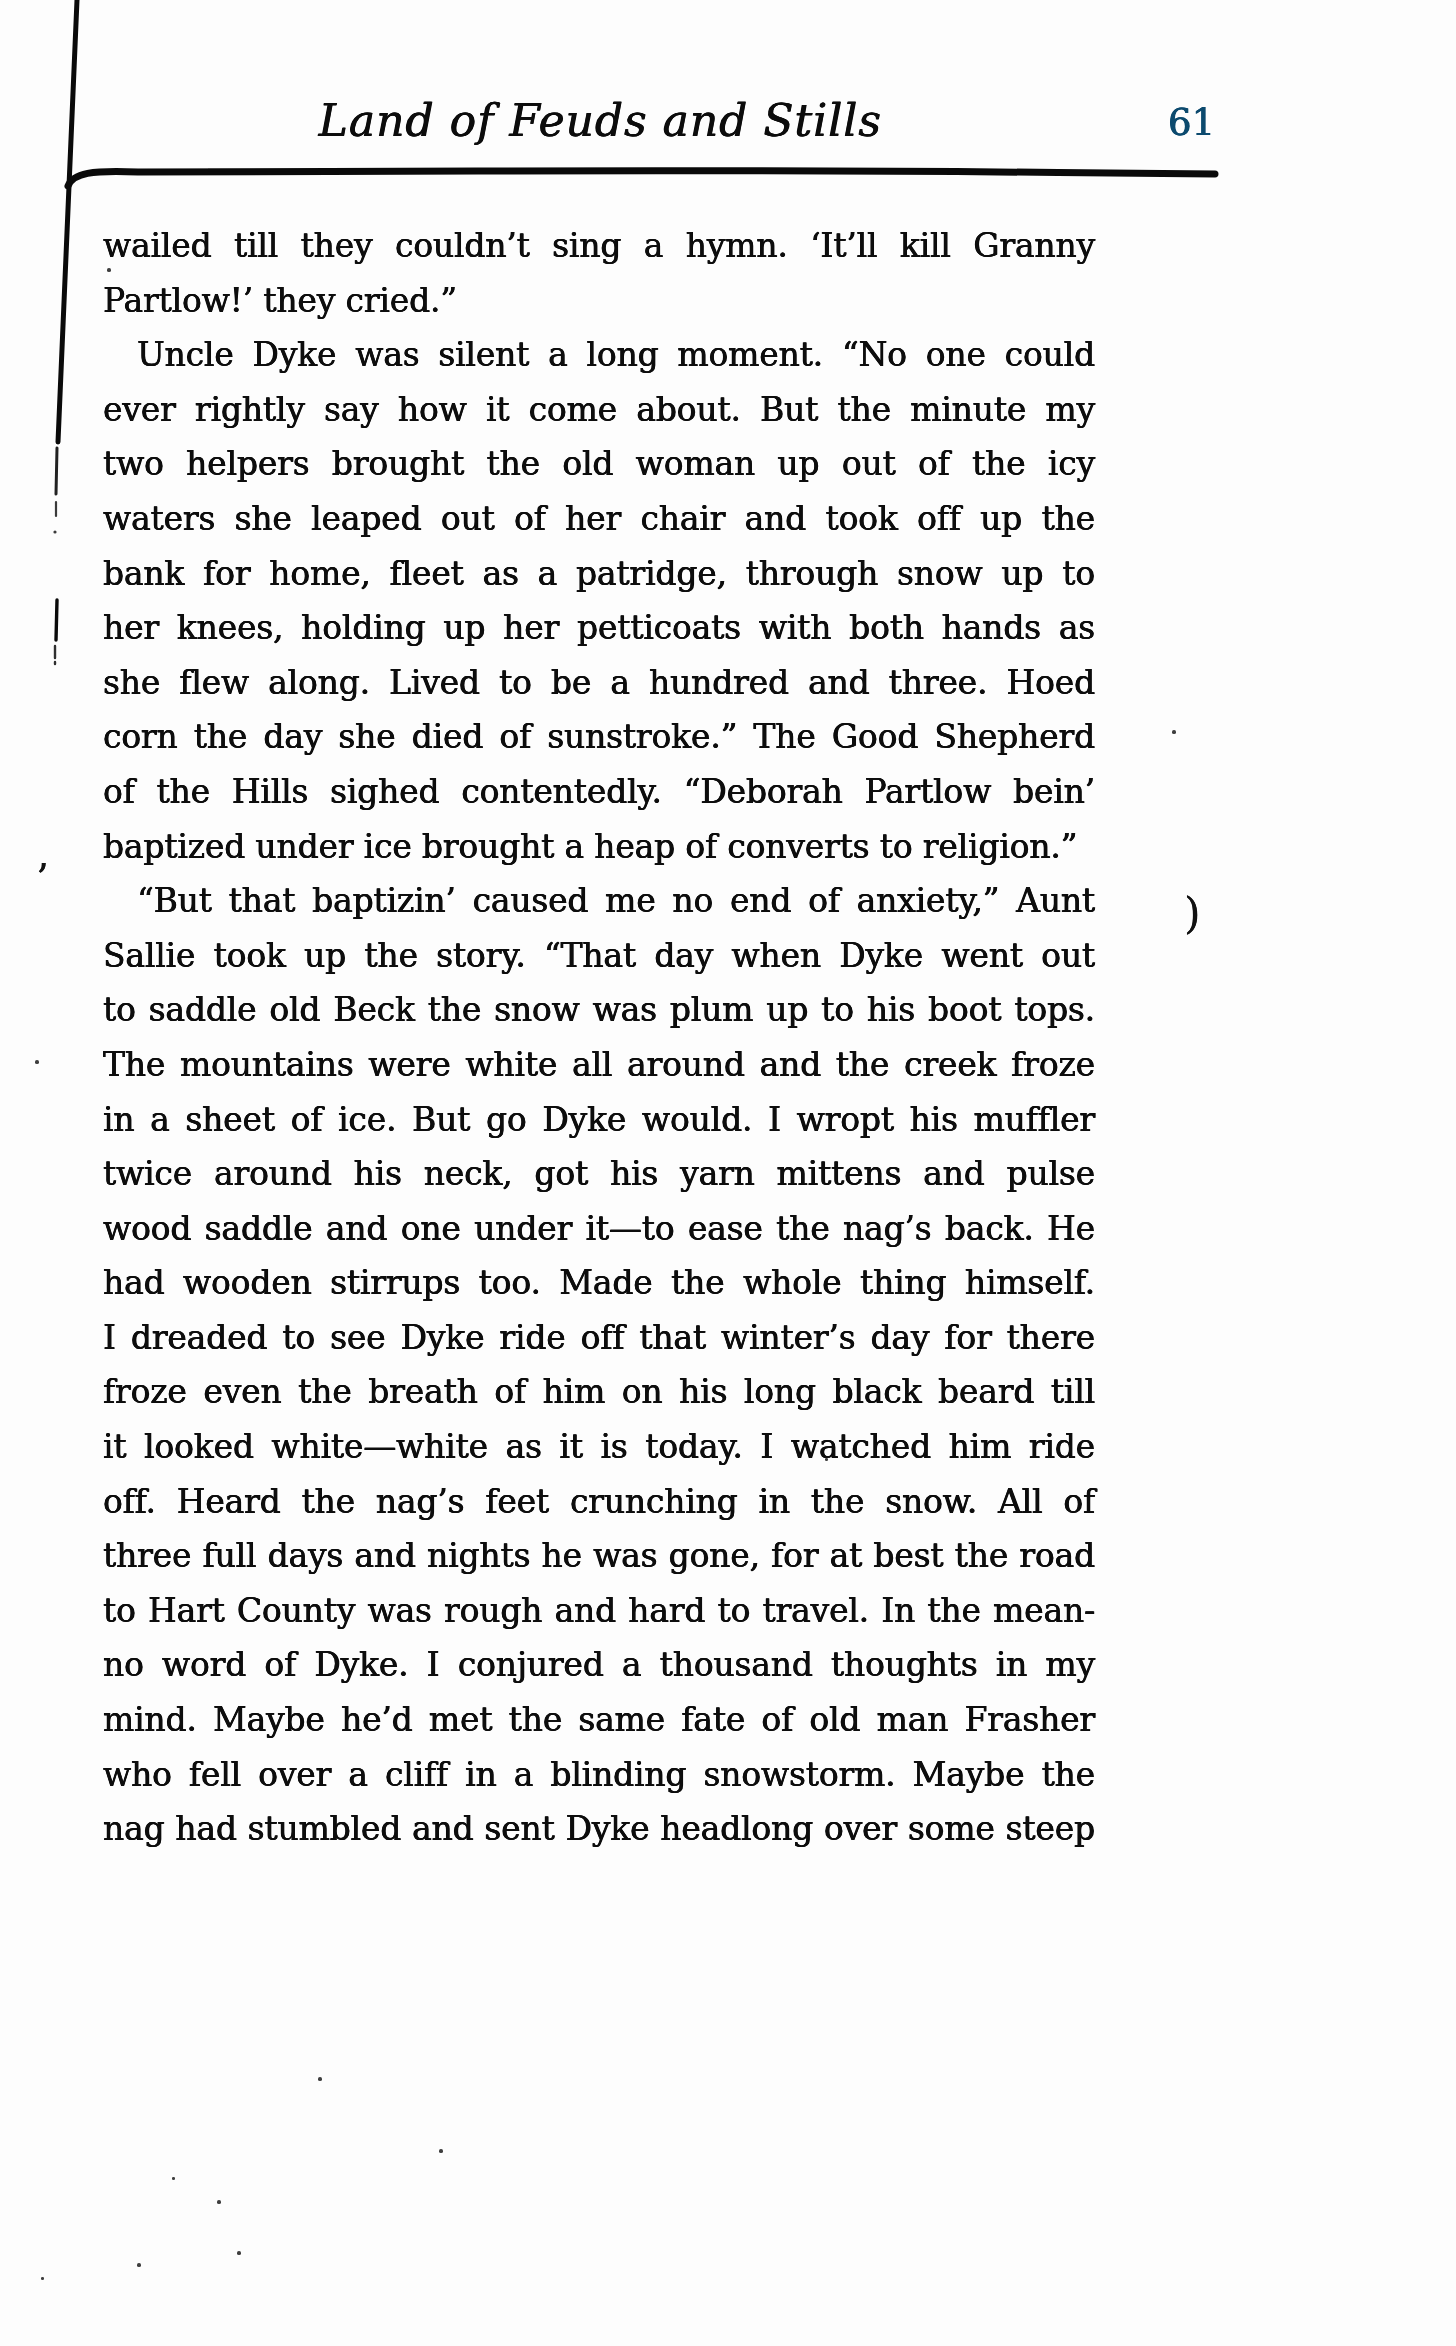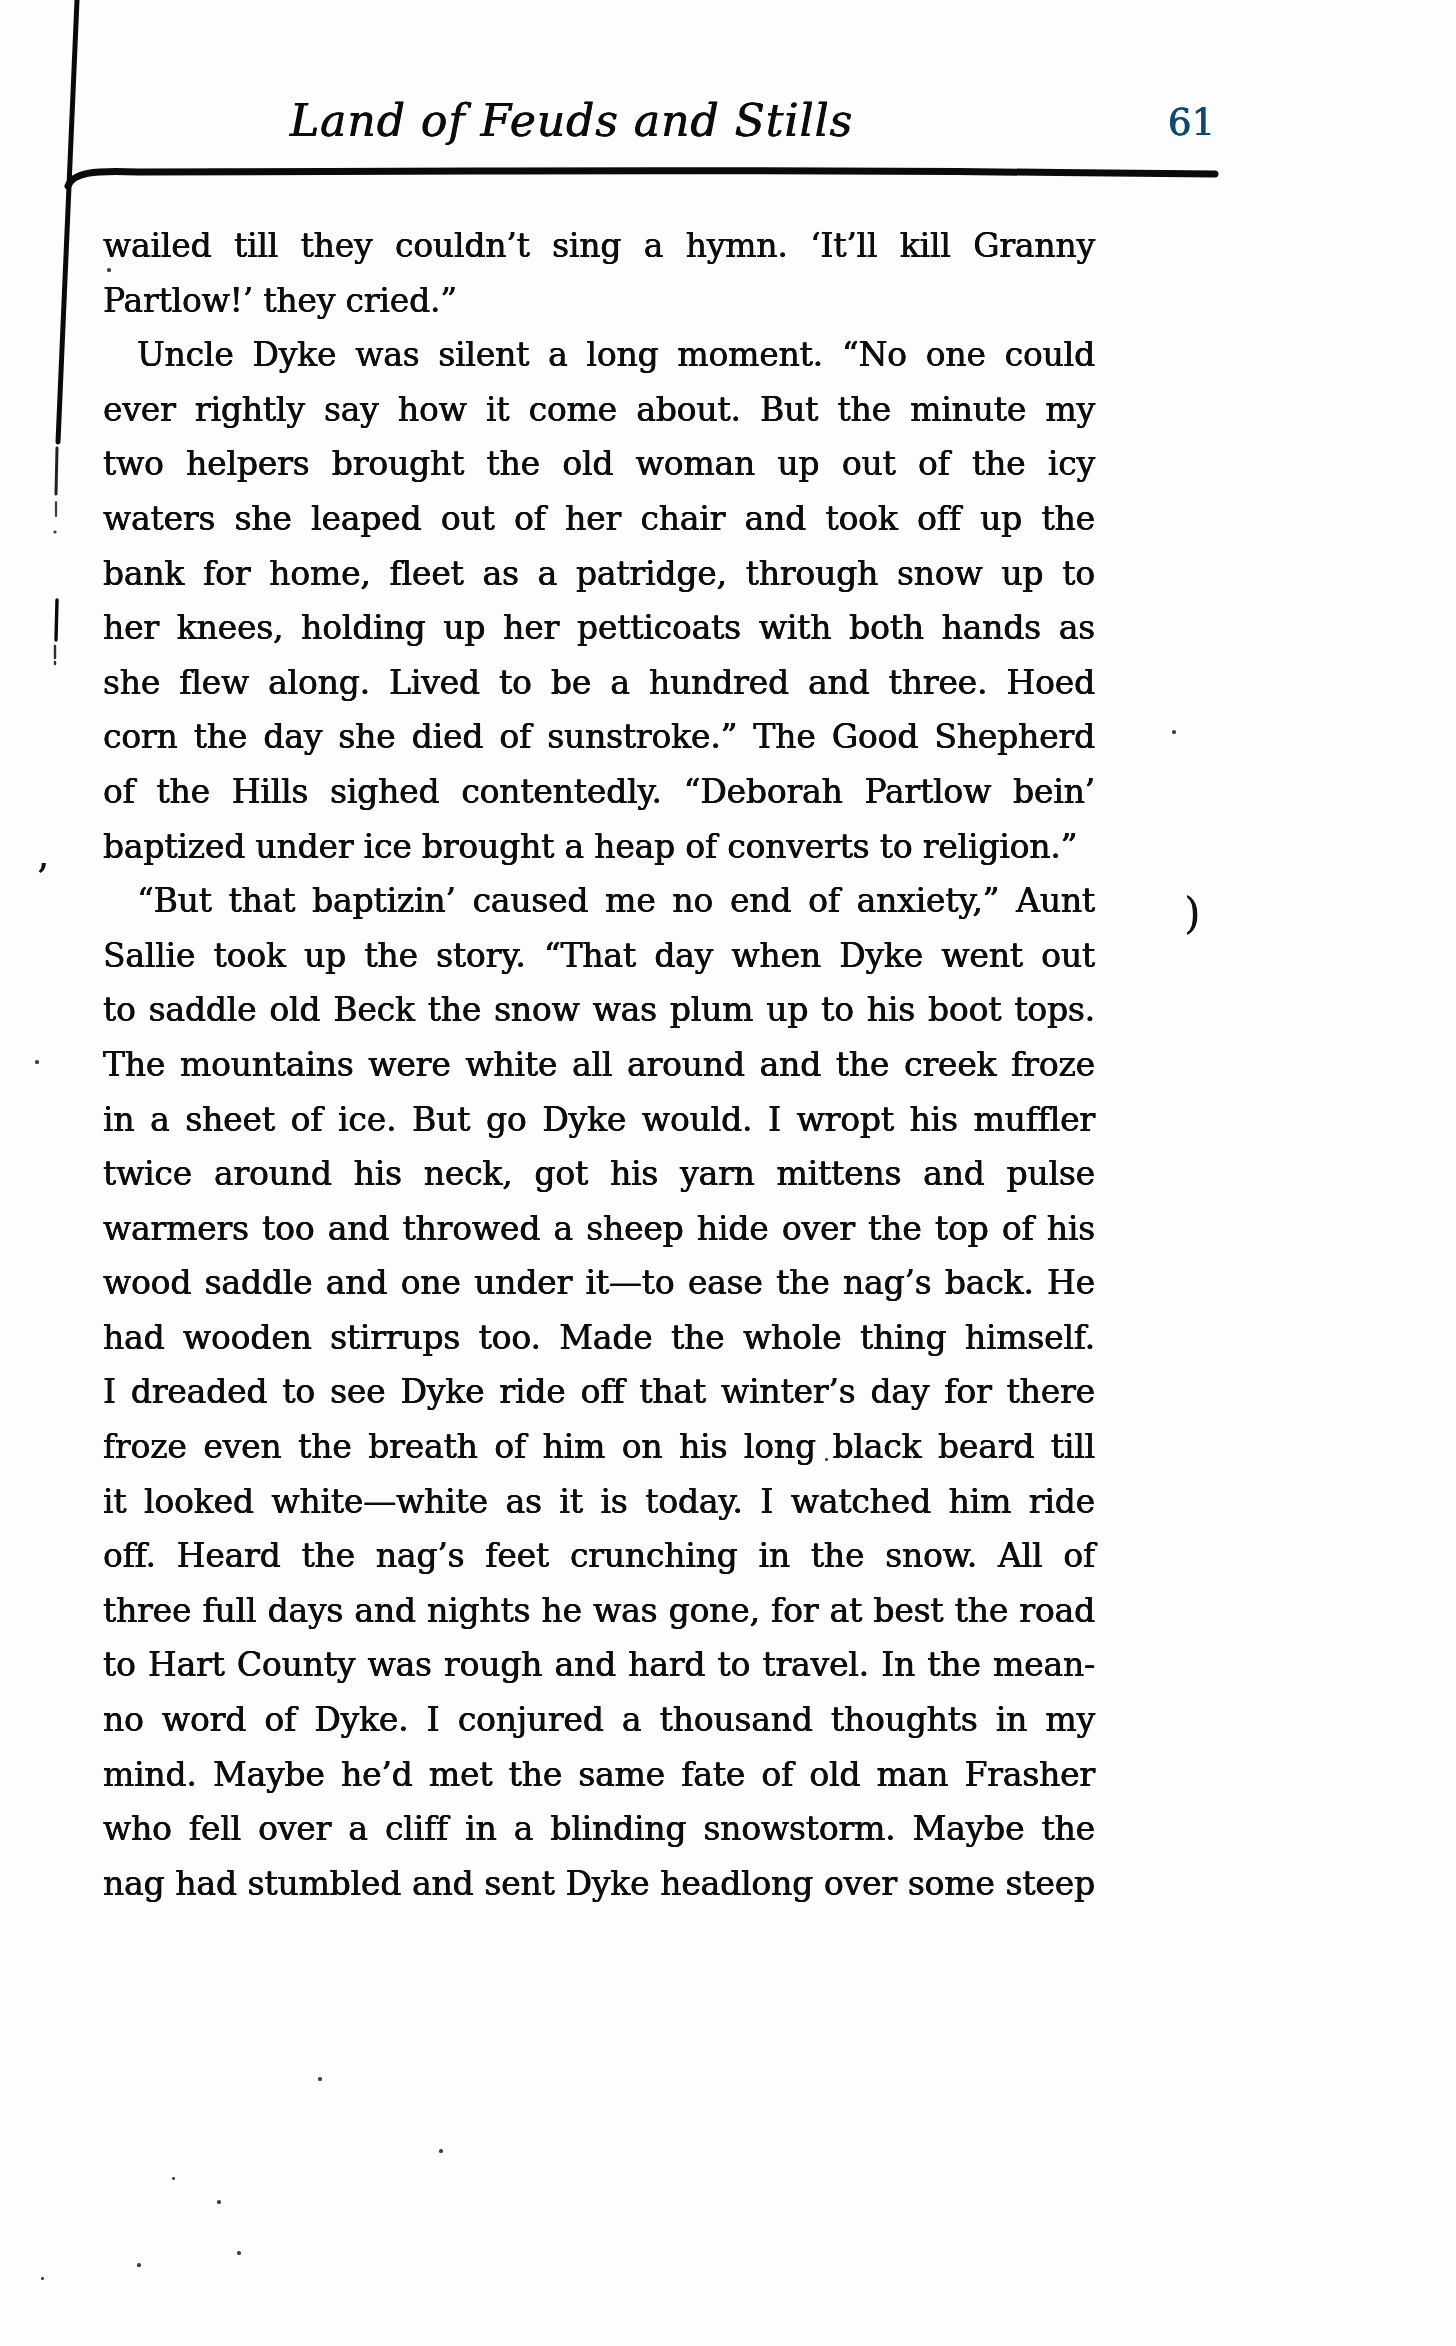--- a/index.html
+++ b/index.html
@@ -5,21 +5,21 @@
   html,body{margin:0;padding:0;background:#e8e8e8;}
   .page{
     position:relative;
     width:1456px;height:2346px;
     background:#fdfdfd;
     overflow:hidden;
     color:#0d0d0d;
   }
   .running-title{
     position:absolute;left:290px;top:96px;width:592px;
-    text-align:left;
+    text-align:right;
     font-family:"DejaVu Serif","Liberation Serif",serif;
     font-style:italic;
     font-size:44px;line-height:50px;
     letter-spacing:1px;
     color:#0c0c0c;
     text-shadow:0.4px 0 0 currentColor,-0.4px 0 0 currentColor;
     white-space:nowrap;
   }
   .page-number{
     position:absolute;left:1168px;top:100px;width:60px;
@@ -91,21 +91,20 @@
       <div class="line">she flew along. Lived to be a hundred and three. Hoed</div>
       <div class="line">corn the day she died of sunstroke.” The Good Shepherd</div>
       <div class="line">of the Hills sighed contentedly. “Deborah Partlow bein’</div>
       <div class="line no-just">baptized under ice brought a heap of converts to religion.”</div>
       <div class="line" style="text-indent: 34px;">“But that baptizin’ caused me no end of anxiety,” Aunt</div>
       <div class="line">Sallie took up the story. “That day when Dyke went out</div>
       <div class="line">to saddle old Beck the snow was plum up to his boot tops.</div>
       <div class="line">The mountains were white all around and the creek froze</div>
       <div class="line">in a sheet of ice. But go Dyke would. I wropt his muffler</div>
       <div class="line">twice around his neck, got his yarn mittens and pulse</div>
-      <div class="line">warmers too and throwed a sheep hide over the top of his</div>
       <div class="line">wood saddle and one under it—to ease the nag’s back. He</div>
       <div class="line">had wooden stirrups too. Made the whole thing himself.</div>
       <div class="line">I dreaded to see Dyke ride off that winter’s day for there</div>
       <div class="line">froze even the breath of him on his long black beard till</div>
       <div class="line">it looked white—white as it is today. I watched him ride</div>
       <div class="line">off. Heard the nag’s feet crunching in the snow. All of</div>
       <div class="line">three full days and nights he was gone, for at best the road</div>
       <div class="line">to Hart County was rough and hard to travel. In the mean-</div>
       <div class="line">no word of Dyke. I conjured a thousand thoughts in my</div>
       <div class="line">mind. Maybe he’d met the same fate of old man Frasher</div>

